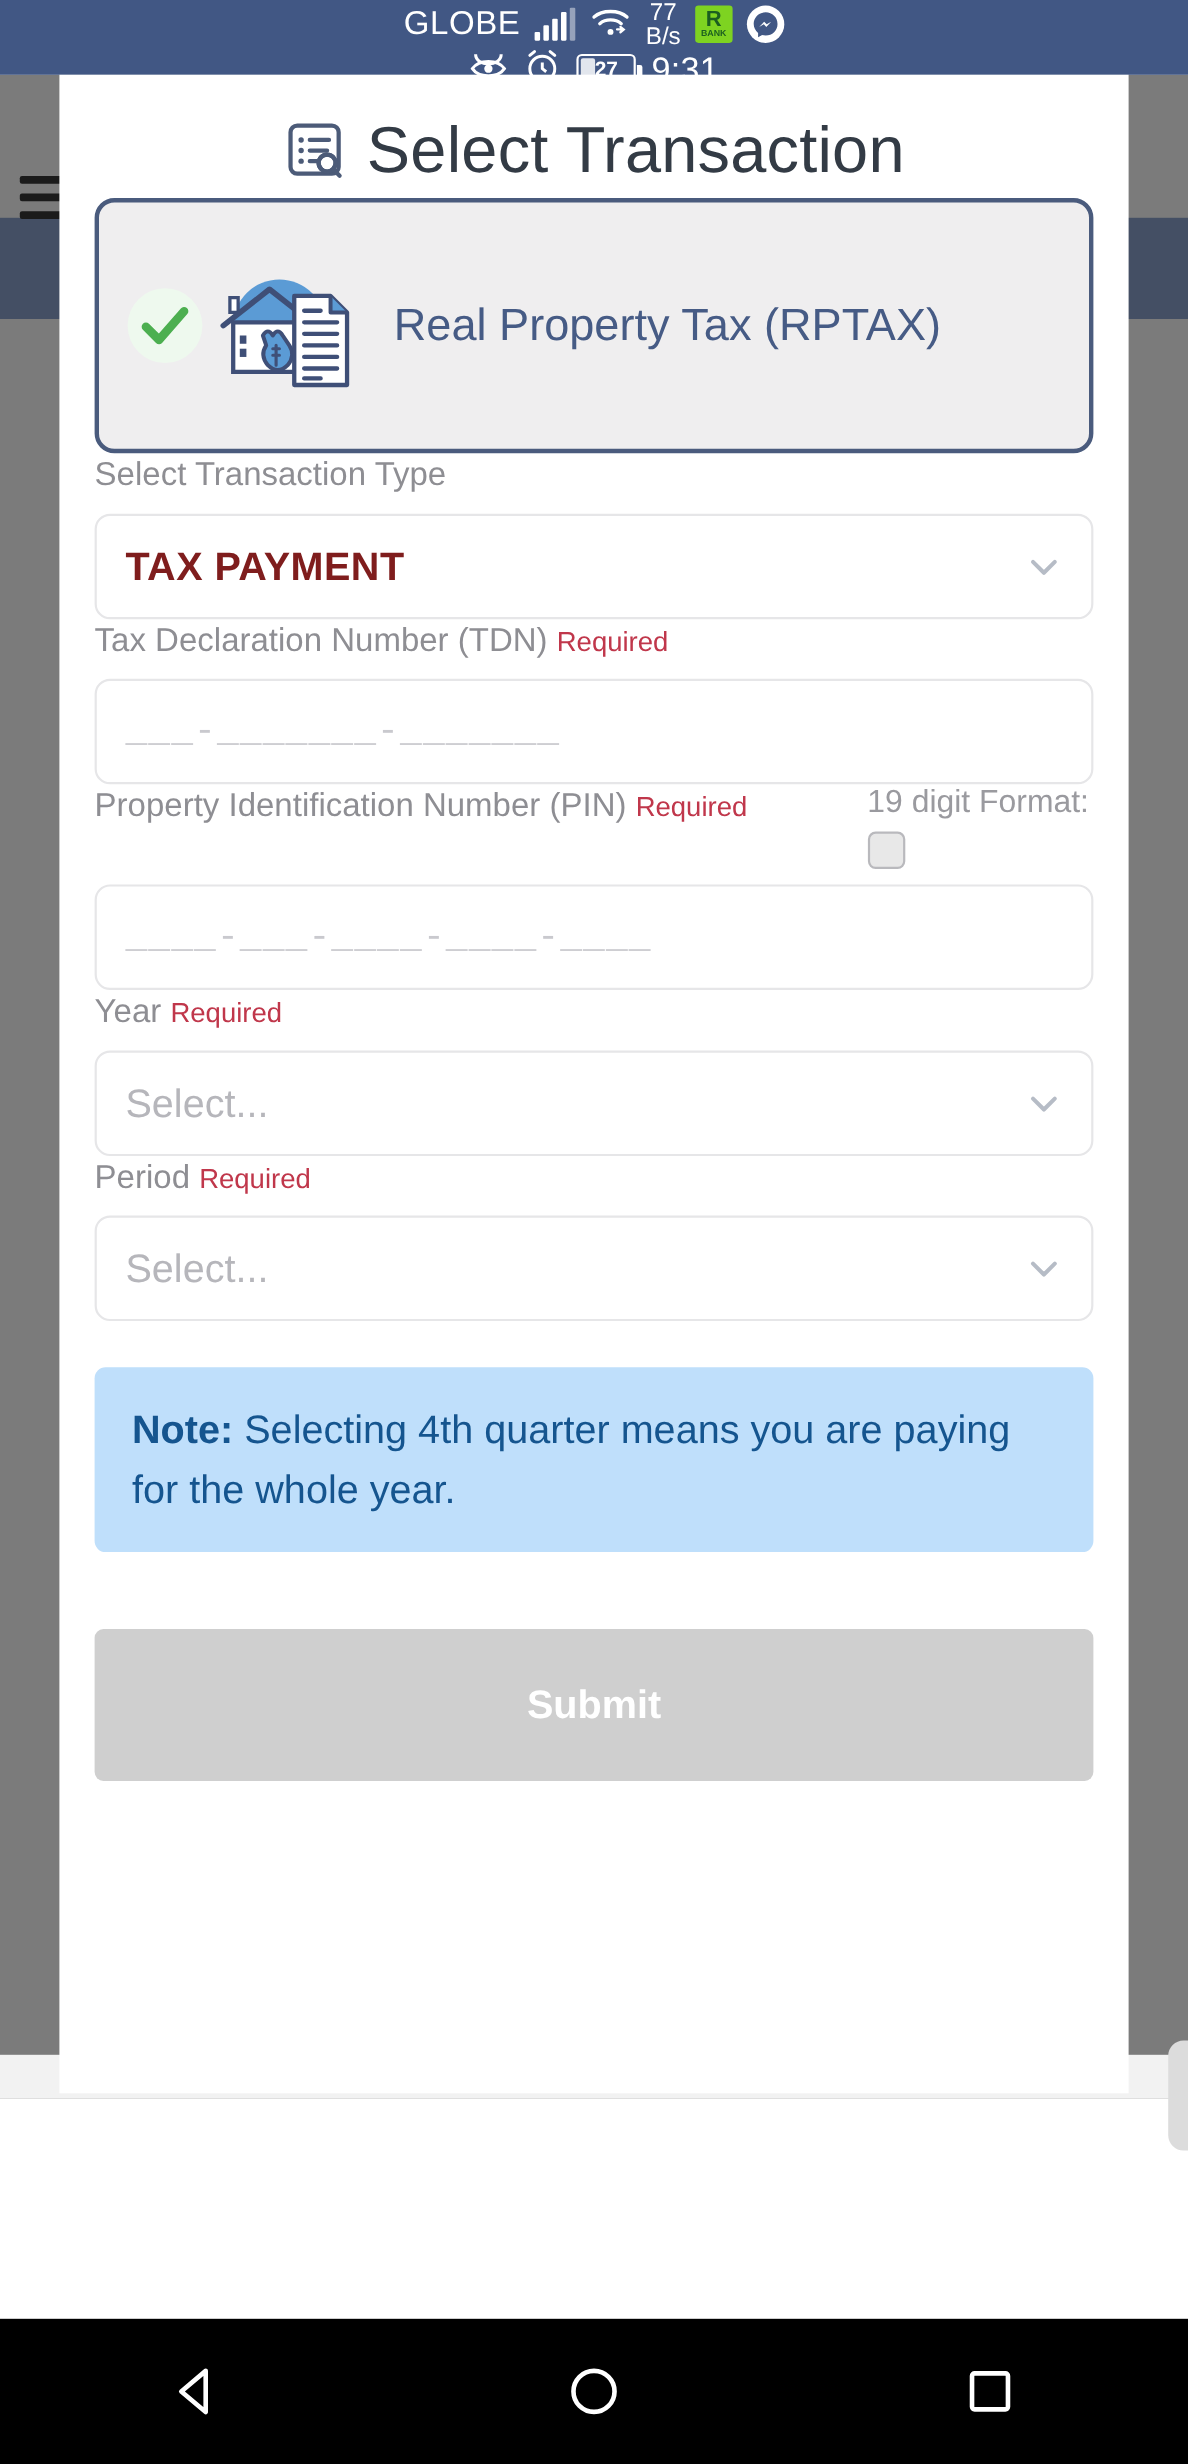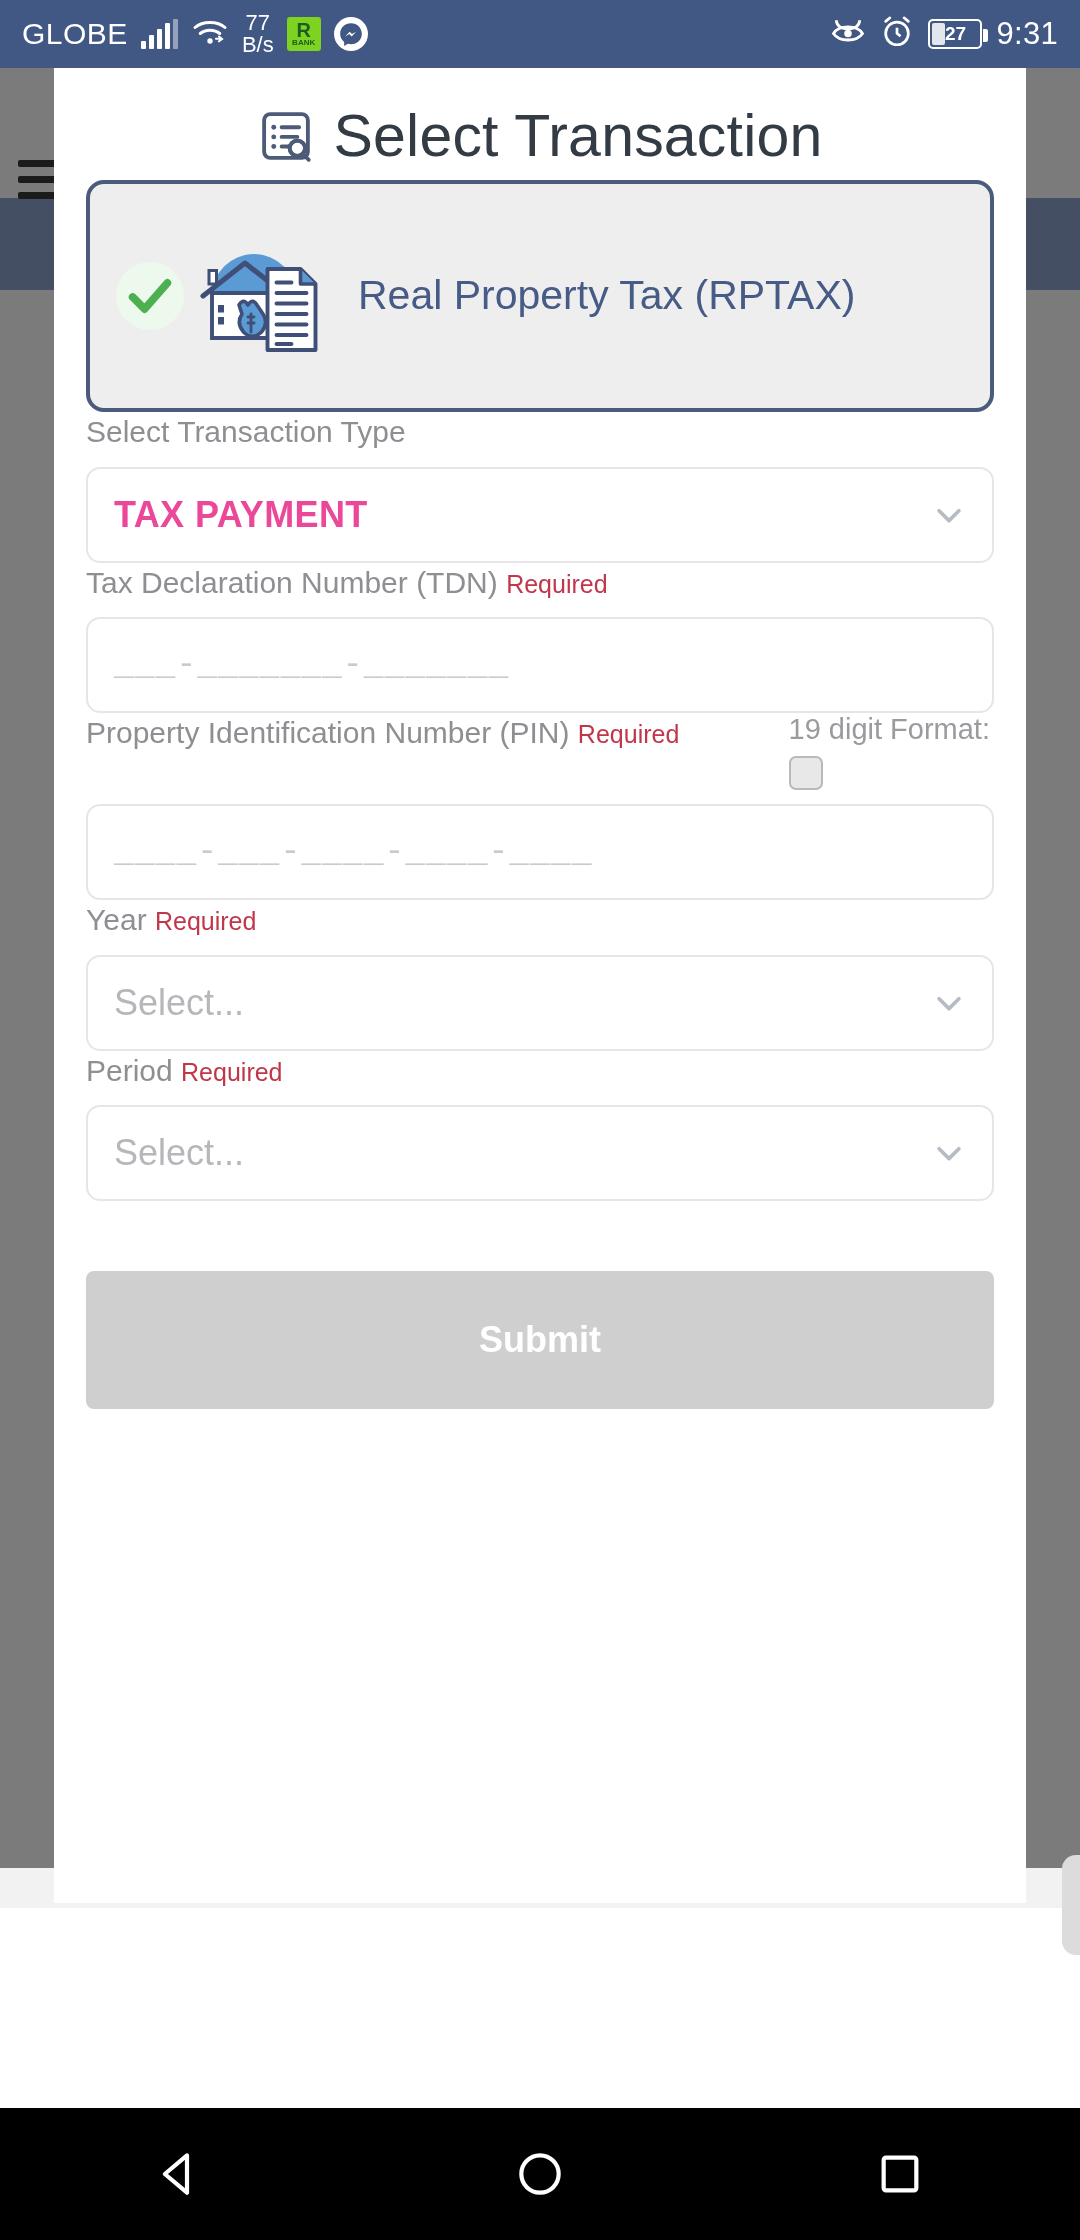--- a/index.html
+++ b/index.html
@@ -10,20 +10,21 @@
     overflow: hidden;
   }
   #screen { position: relative; width: 1080px; height: 2240px; background: #ffffff; }
 
   
   .statusbar {
     position: absolute; top: 0; left: 0; width: 1080px; height: 68px;
     background: #415784; color: #ffffff;
     display: flex; align-items: center; justify-content: space-between;
     padding: 0 22px;
+    flex-direction: column;
   }
   .sb-left { display: flex; align-items: center; gap: 13px; }
   .sb-right { display: flex; align-items: center; gap: 14px; }
   .carrier { font-size: 30px; letter-spacing: 0.5px; font-weight: 400; }
   .sig-bars { display: flex; align-items: flex-end; gap: 3px; height: 30px; }
   .sig-bars i { width: 5px; background: #fff; border-radius: 1px; display: block; }
   .sig-bars i:nth-child(1){height:8px}
   .sig-bars i:nth-child(2){height:14px}
   .sig-bars i:nth-child(3){height:20px}
   .sig-bars i:nth-child(4){height:26px}
@@ -103,21 +104,21 @@
     margin-top: 10px; width: 34px; height: 34px; border: 2px solid #b9b9bd;
     border-radius: 7px; background: #e8e8e8;
   }
 
   .control {
     margin-top: 14px; height: 96px; border: 2px solid #e6e6e8; border-radius: 14px;
     background: #fff; display: flex; align-items: center; padding: 0 26px;
     position: relative;
   }
   .control.select { cursor: pointer; }
-  .control .value { font-size: 36px; color: #ec4899; font-weight: bold; letter-spacing: .4px; }
+  .control .value { font-size: 36px; color: #7f1d1d; font-weight: bold; letter-spacing: .4px; }
   .control .placeholder-sel { font-size: 36px; color: #b6b6bb; font-weight: 400; }
   .control .mask { font-size: 33px; color: #c9c9ce; letter-spacing: 1px; font-family: "Liberation Mono", monospace; }
   .chev { position: absolute; right: 26px; top: 50%; transform: translateY(-50%); width: 34px; height: 34px; }
 
   
   .note {
     margin-top: 42px; background: #bfdffb; border-radius: 10px;
     padding: 30px 34px; color: #15558f; font-size: 36px; line-height: 1.5;
   }
   .note b { font-weight: bold; }
@@ -315,20 +316,23 @@
         <div class="control select">
           <span class="placeholder-sel">Select...</span>
           <span class="chev">
             <svg viewBox="0 0 24 24" width="34" height="34" fill="none" stroke="#b6bcc6" stroke-width="2.6" stroke-linecap="round" stroke-linejoin="round">
                 <path d="M5 9l7 7 7-7"></path>
               </svg>
           </span>
         </div>
       </div>
 
+      <div class="note">
+        <b>Note:</b><span> Selecting 4th quarter means you are paying for the whole year.</span>
+      </div>
 
       <div class="submit">
         <span>Submit</span>
       </div>
 
     </div>
   </div>
 
   <div class="navbar">
     <span class="nav-ico">

